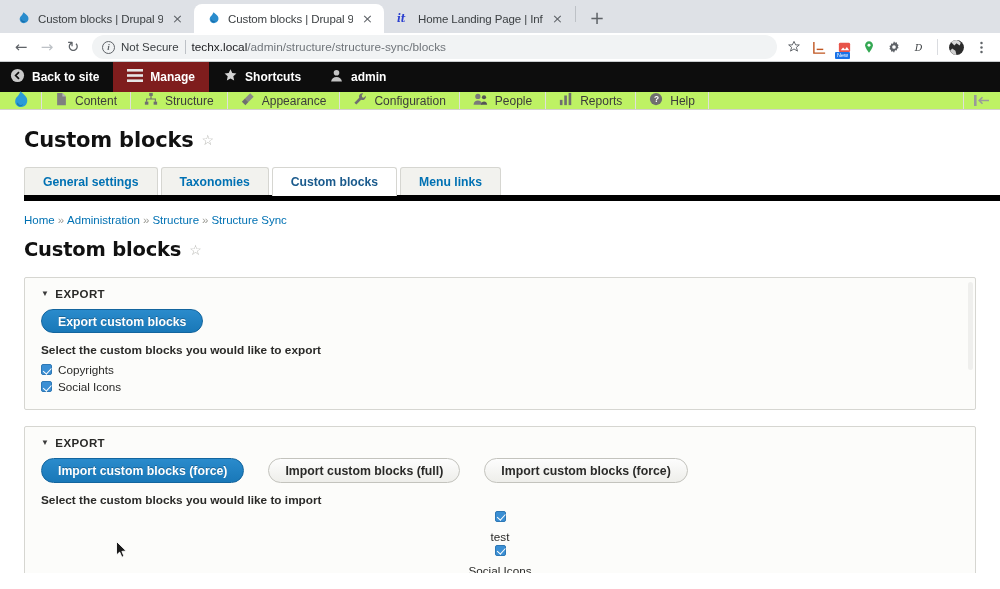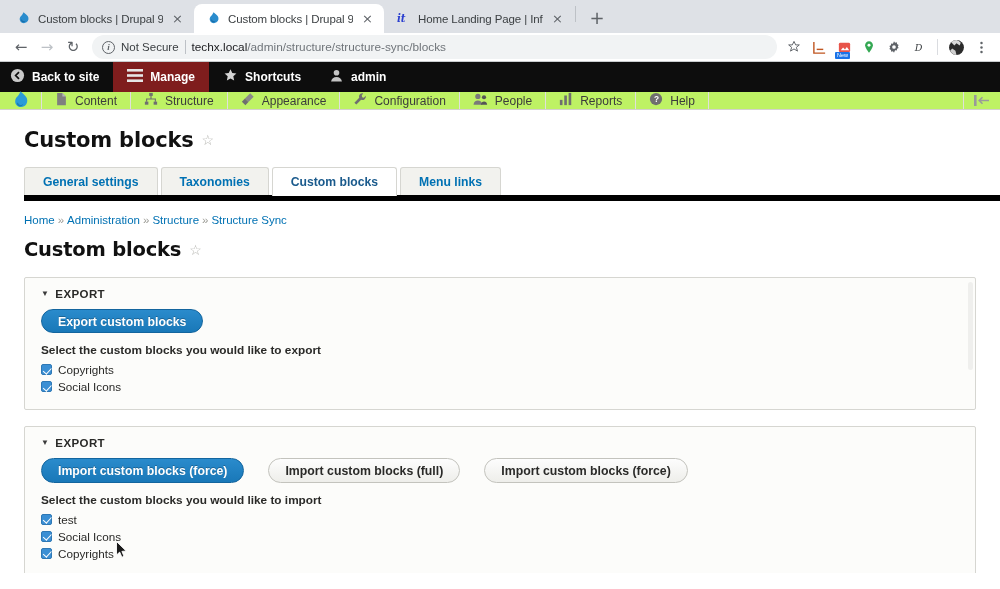--- a/index.html
+++ b/index.html
@@ -288,21 +288,21 @@
   }
   .cbox::after {
     content: "";
     position: absolute;
     left: 3px; top: 0.5px;
     width: 3.5px; height: 6.5px;
     border: solid #ffffff;
     border-width: 0 1.6px 1.6px 0;
     transform: rotate(42deg);
   }
-  .import-rows .cb-row { line-height: 17px; }
+  .import-rows .cb-row { line-height: 17px; flex-direction: column; }
 
   .scroll-hint {
     position: absolute;
     right: 2px; top: 4px; bottom: 4px;
     width: 5px;
   }
   .scroll-thumb {
     position: absolute;
     right: 0; top: 0;
     width: 5px; height: 88px;

